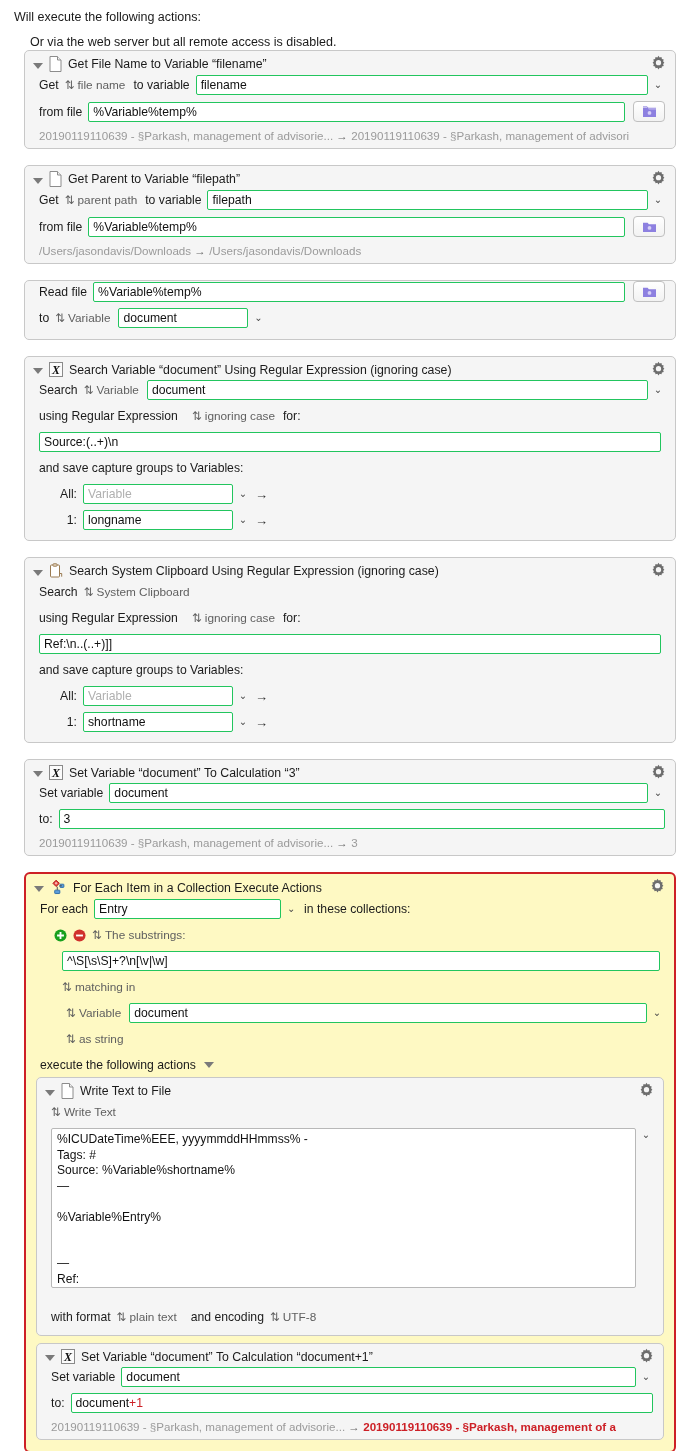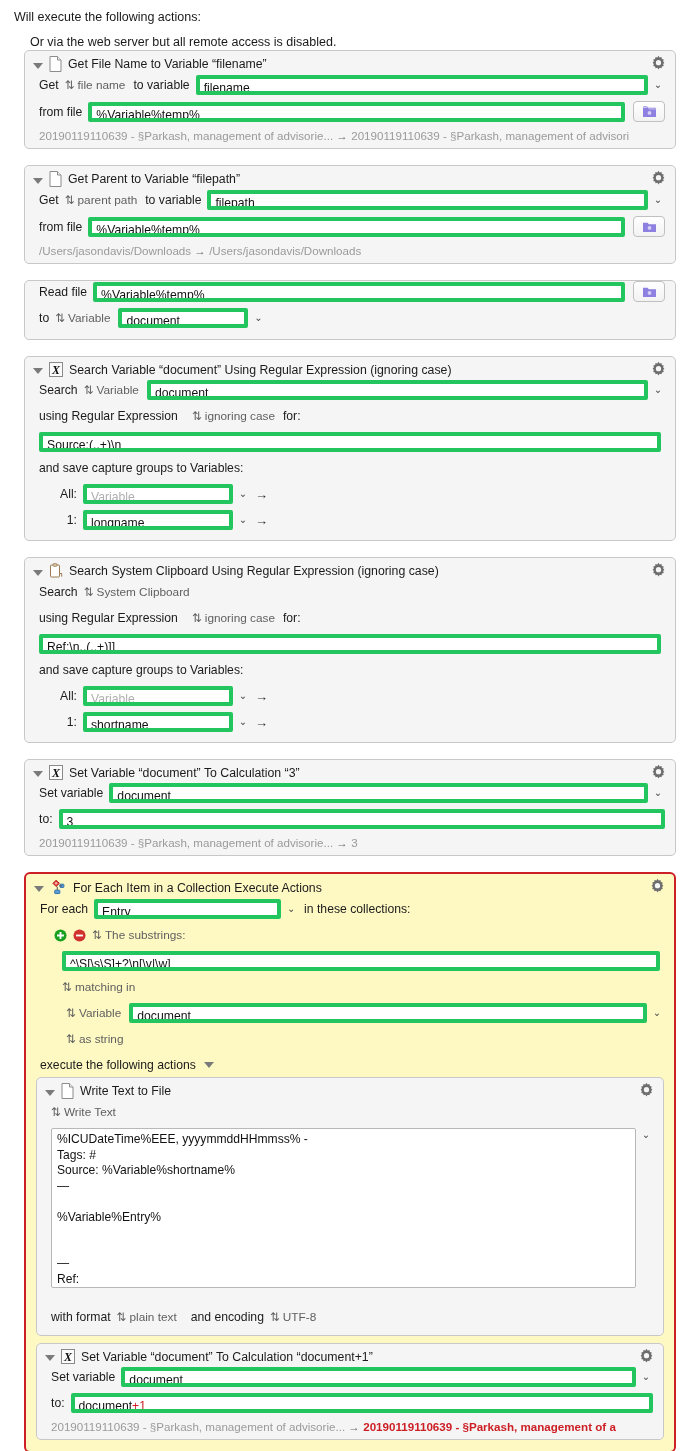--- a/index.html
+++ b/index.html
@@ -112,21 +112,21 @@
     color: #5f5f5f;
     white-space: nowrap;
     display: inline-flex;
     align-items: center;
     margin-right: 8px;
   }
   .pop .arrows { margin-right: 3px; display: inline-block; }
 
   .txt {
     flex: 1 1 auto;
-    border: 4px solid #22c55e;
+    border: 1px solid #22c55e;
     background: #ffffff;
     border-radius: 2px;
     height: 20px;
     line-height: 18px;
     padding: 0 4px;
     font-size: 12.2px;
     color: #111;
     white-space: nowrap;
     overflow: hidden;
     min-width: 10px;

